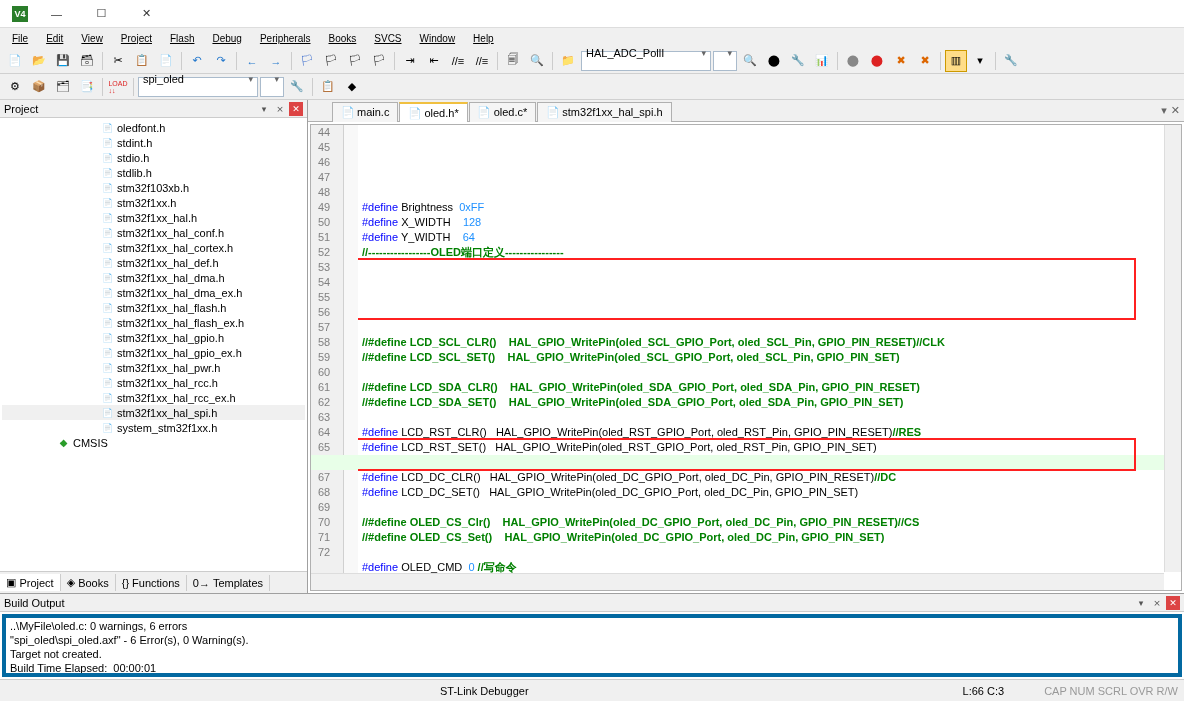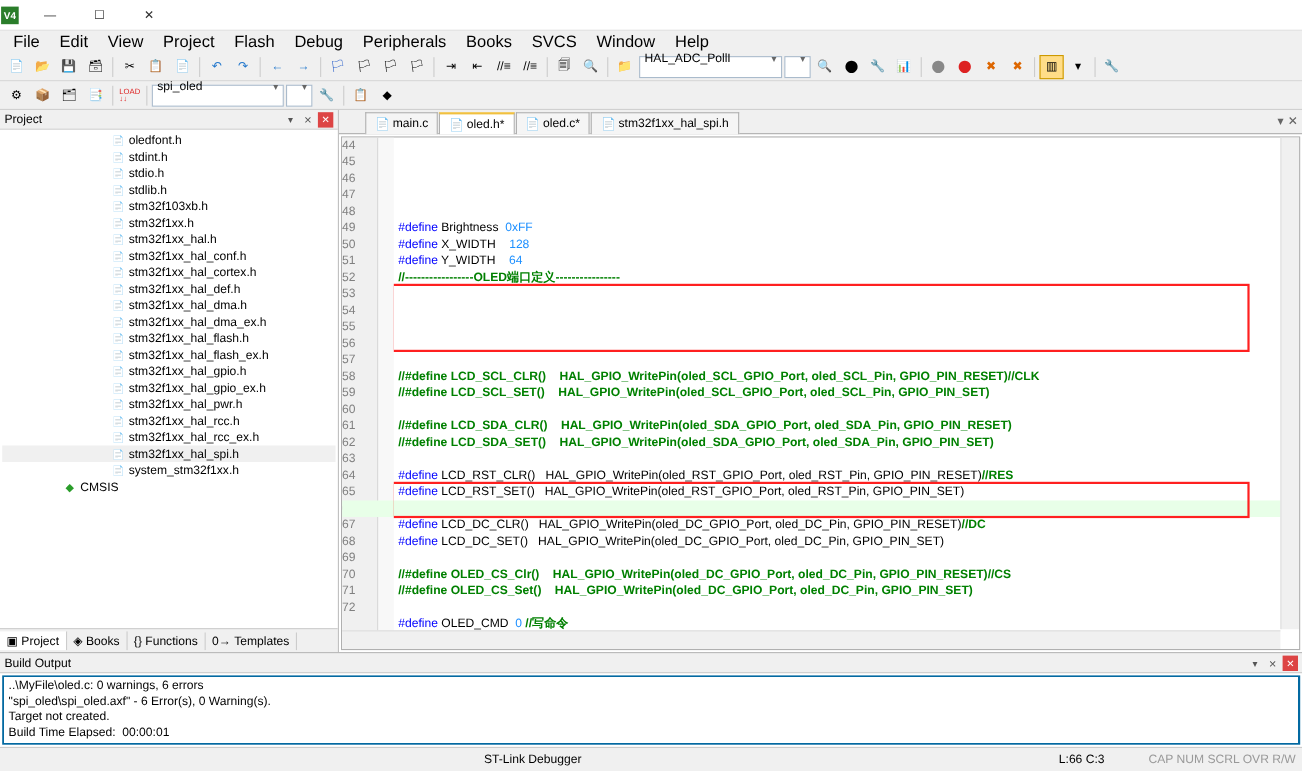--- a/index.html
+++ b/index.html
@@ -1,23 +1,23 @@
 <!DOCTYPE html>
 <html><head>
 <meta charset="utf-8">
 <style>
 * { margin: 0; padding: 0; box-sizing: border-box; font-family: "Segoe UI", Tahoma, sans-serif; font-size: 11px; }
 body { background: #f0f0f0; width: 1184px; height: 701px; display: flex; flex-direction: column; overflow: hidden; }
-.titlebar { height: 28px; background: #fff; display: flex; align-items: center; padding: 0 1px; border-bottom: 1px solid #ddd; }
+.titlebar { height: 28px; background: #fff; display: flex; align-items: center; padding: 0 12px; border-bottom: 1px solid #ddd; }
 .titlebar .icon { width: 16px; height: 16px; background: #2a7d2a; margin-right: 6px; display: inline-flex; align-items: center; justify-content: center; color: #fff; font-weight: bold; font-size: 9px; }
 .titlebar .title { flex: 1; font-size: 12px; }
 .winbtns { display: flex; }
 .winbtn { width: 45px; height: 28px; display: flex; align-items: center; justify-content: center; color: #333; }
 .menubar { height: 20px; background: #f0f0f0; display: flex; align-items: center; padding: 0 4px; gap: 2px; }
-.menuitem { padding: 2px 8px; font-size: 15px; }
+.menuitem { padding: 2px 8px; font-size: 10px; text-decoration: underline; }
 .toolbar { height: 26px; background: #f0f0f0; display: flex; align-items: center; padding: 2px 4px; gap: 2px; border-bottom: 1px solid #d0d0d0; }
 .tbtn { width: 22px; height: 22px; display: flex; align-items: center; justify-content: center; border: 1px solid transparent; }
 .tsep { width: 1px; height: 18px; background: #ccc; margin: 0 2px; }
 .tcombo { height: 20px; border: 1px solid #abc; background: #fff; padding: 0 18px 16px 4px; display: flex; align-items: center; min-width: 120px; position: relative; }
 .tcombo::after { content: "▾"; position: absolute; right: 4px; color: #666; font-size: 9px; }
 .mainarea { flex: 1; display: flex; flex-direction: column; overflow: hidden; }
 .workarea { flex: 1; display: flex; overflow: hidden; }
 .panel { display: flex; flex-direction: column; background: #fff; }
 .panel-title { height: 18px; background: #f0f0f0; border-bottom: 1px solid #ccc; display: flex; align-items: center; padding: 0 4px; font-size: 11px; }
 .panel-title .spacer { flex: 1; }
@@ -33,33 +33,33 @@
 .project-tabs { height: 22px; background: #f0f0f0; border-top: 1px solid #ccc; display: flex; align-items: center; }
 .ptab { padding: 2px 6px; display: flex; align-items: center; gap: 3px; border-right: 1px solid #ccc; font-size: 11px; }
 .ptab.active { background: #fff; }
 .editor-area { flex: 1; display: flex; flex-direction: column; background: #fff; overflow: hidden; }
 .editor-tabs { height: 22px; background: #f0f0f0; display: flex; align-items: center; border-bottom: 1px solid #b0b0b0; padding-left: 24px; position: relative; }
 .etab { height: 20px; padding: 0 8px; display: flex; align-items: center; gap: 4px; border: 1px solid #b0b0b0; border-bottom: none; background: #f5f5f5; margin-right: 1px; margin-top: 2px; font-size: 11px; }
 .etab.active { background: #fff; border-top: 2px solid #f0c040; }
 .etab .ticon { width: 12px; height: 12px; }
 .etabs-right { position: absolute; right: 4px; display: flex; gap: 4px; color: #666; }
 .code-area { flex: 1; display: flex; overflow: hidden; font-family: Consolas, "Courier New", monospace; font-size: 12px; line-height: 15px; border: 1px solid #b0b0b0; margin: 2px; position: relative; }
-.gutter { width: 33px; background: #f0f0f0; text-align: left; padding-right: 6px; color: #808080; border-right: 1px solid #d0d0d0; }
+.gutter { width: 33px; background: #f0f0f0; text-align: center; padding-right: 6px; color: #808080; border-right: 1px solid #d0d0d0; }
 .gutter .ln { height: 15px; }
 .margin2 { width: 14px; background: #f8f8f8; }
 .code-body { flex: 1; white-space: pre; padding-left: 4px; overflow-x: auto; position: relative; }
 .code-body .cl { height: 15px; }
 .kw { color: #0000ff; }
 .num { color: #1e90ff; }
 .cmt { color: #008000; font-weight: bold; }
 .redbox { position: absolute; border: 2px solid #ff2020; pointer-events: none; }
 .scroll-v { position: absolute; right: 0; top: 0; bottom: 18px; width: 17px; background: #f0f0f0; border-left: 1px solid #ddd; }
 .scroll-h { position: absolute; left: 0; right: 17px; bottom: 0; height: 17px; background: #f0f0f0; border-top: 1px solid #ddd; }
 .build-panel { height: 86px; border-top: 1px solid #a0a0a0; display: flex; flex-direction: column; }
-.build-body { flex: 1; background: #fff; font-family: Consolas, monospace; font-size: 12px; padding: 2px 4px; overflow-y: auto; margin: 2px; border: 2px solid #0369a1; }
+.build-body { flex: 1; background: #fff; font-family: Consolas, monospace; font-size: 12px; padding: 2px 4px; overflow-y: auto; margin: 2px; border: 4px solid #0369a1; }
 .build-body .bl { height: 14px; white-space: pre; }
 .statusbar { height: 22px; background: #f0f0f0; border-top: 1px solid #ccc; display: flex; align-items: center; padding: 0 6px; font-size: 11px; }
 .statusbar .sfill { flex: 1; }
 .hl-line { background: #e8ffe8; position: absolute; left: 0; right: 17px; height: 15px; pointer-events: none; }
 </style>
 </head>
 <body>
 
 <div class="titlebar">
   <span class="icon">V4</span>

